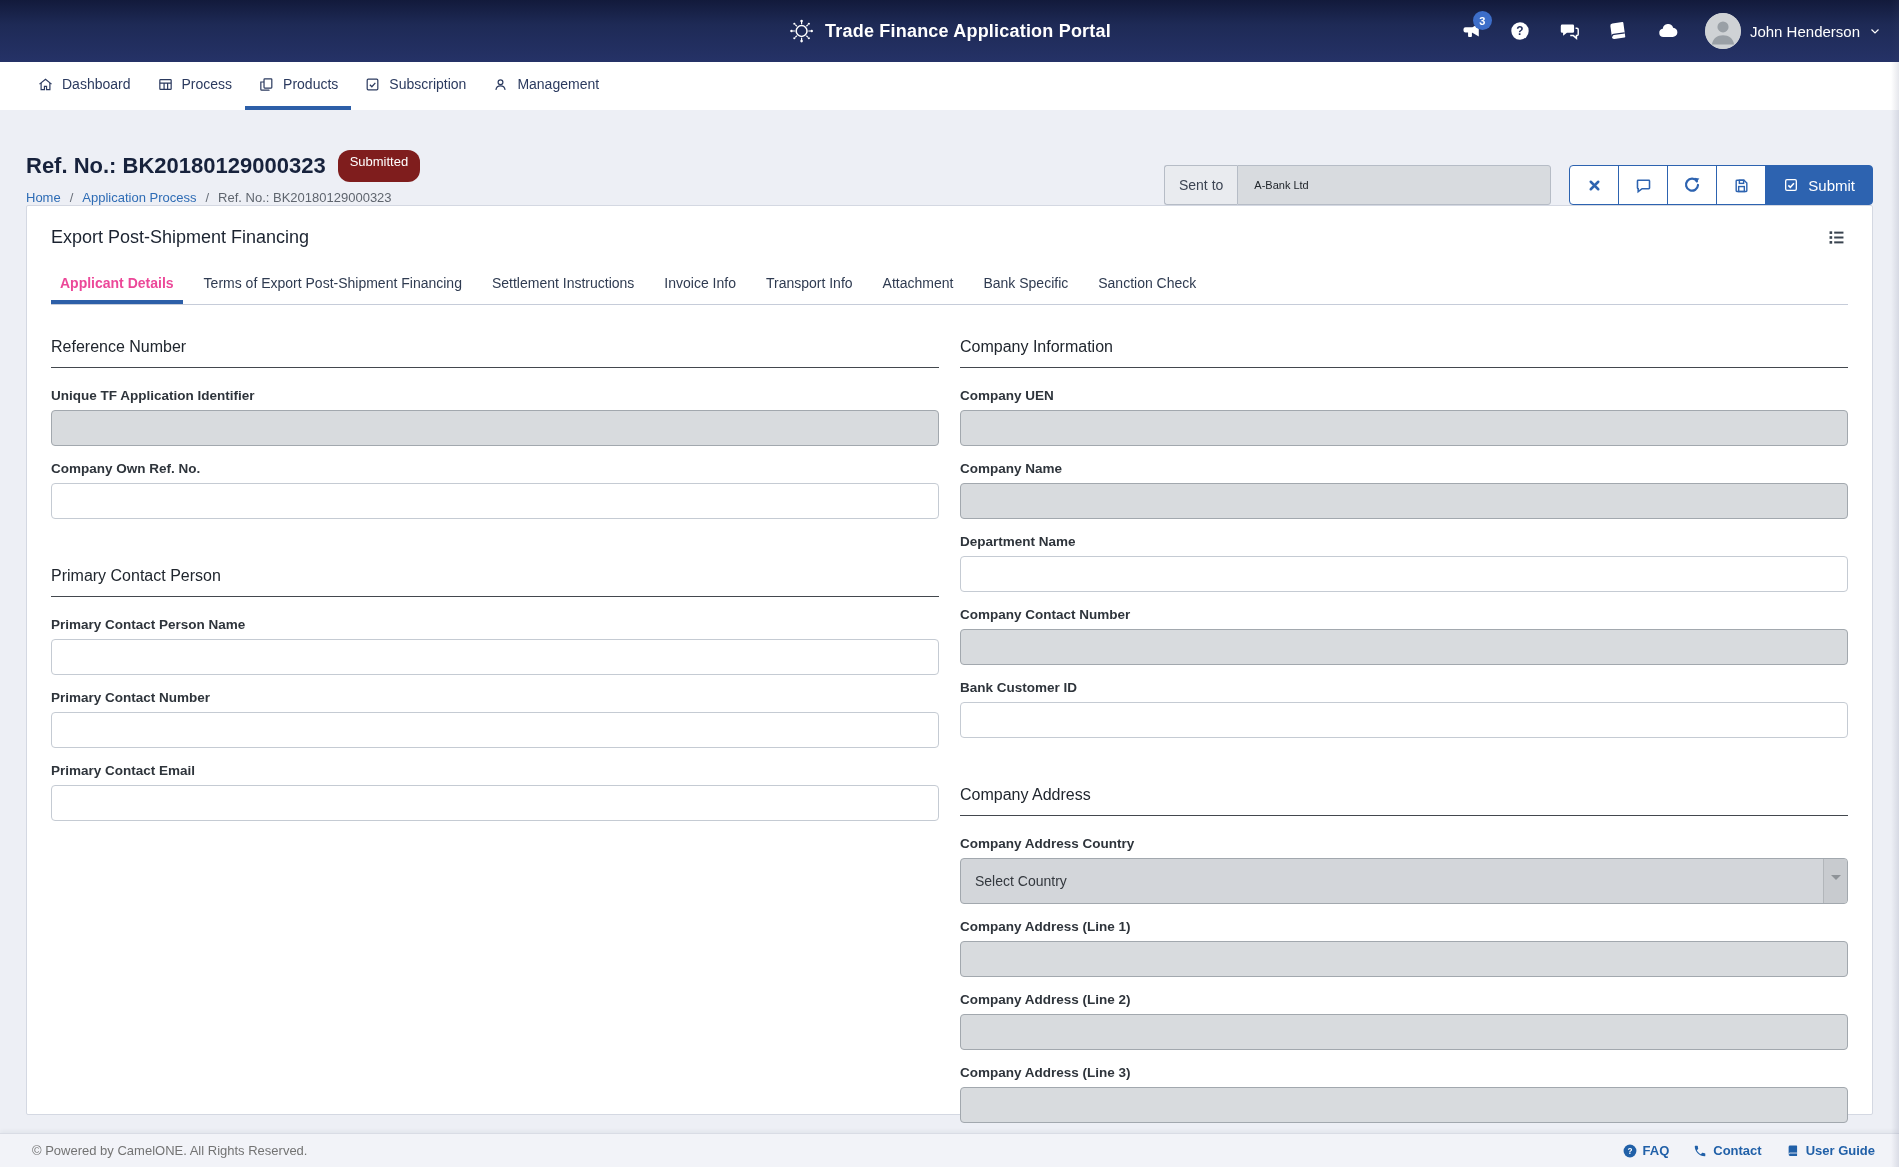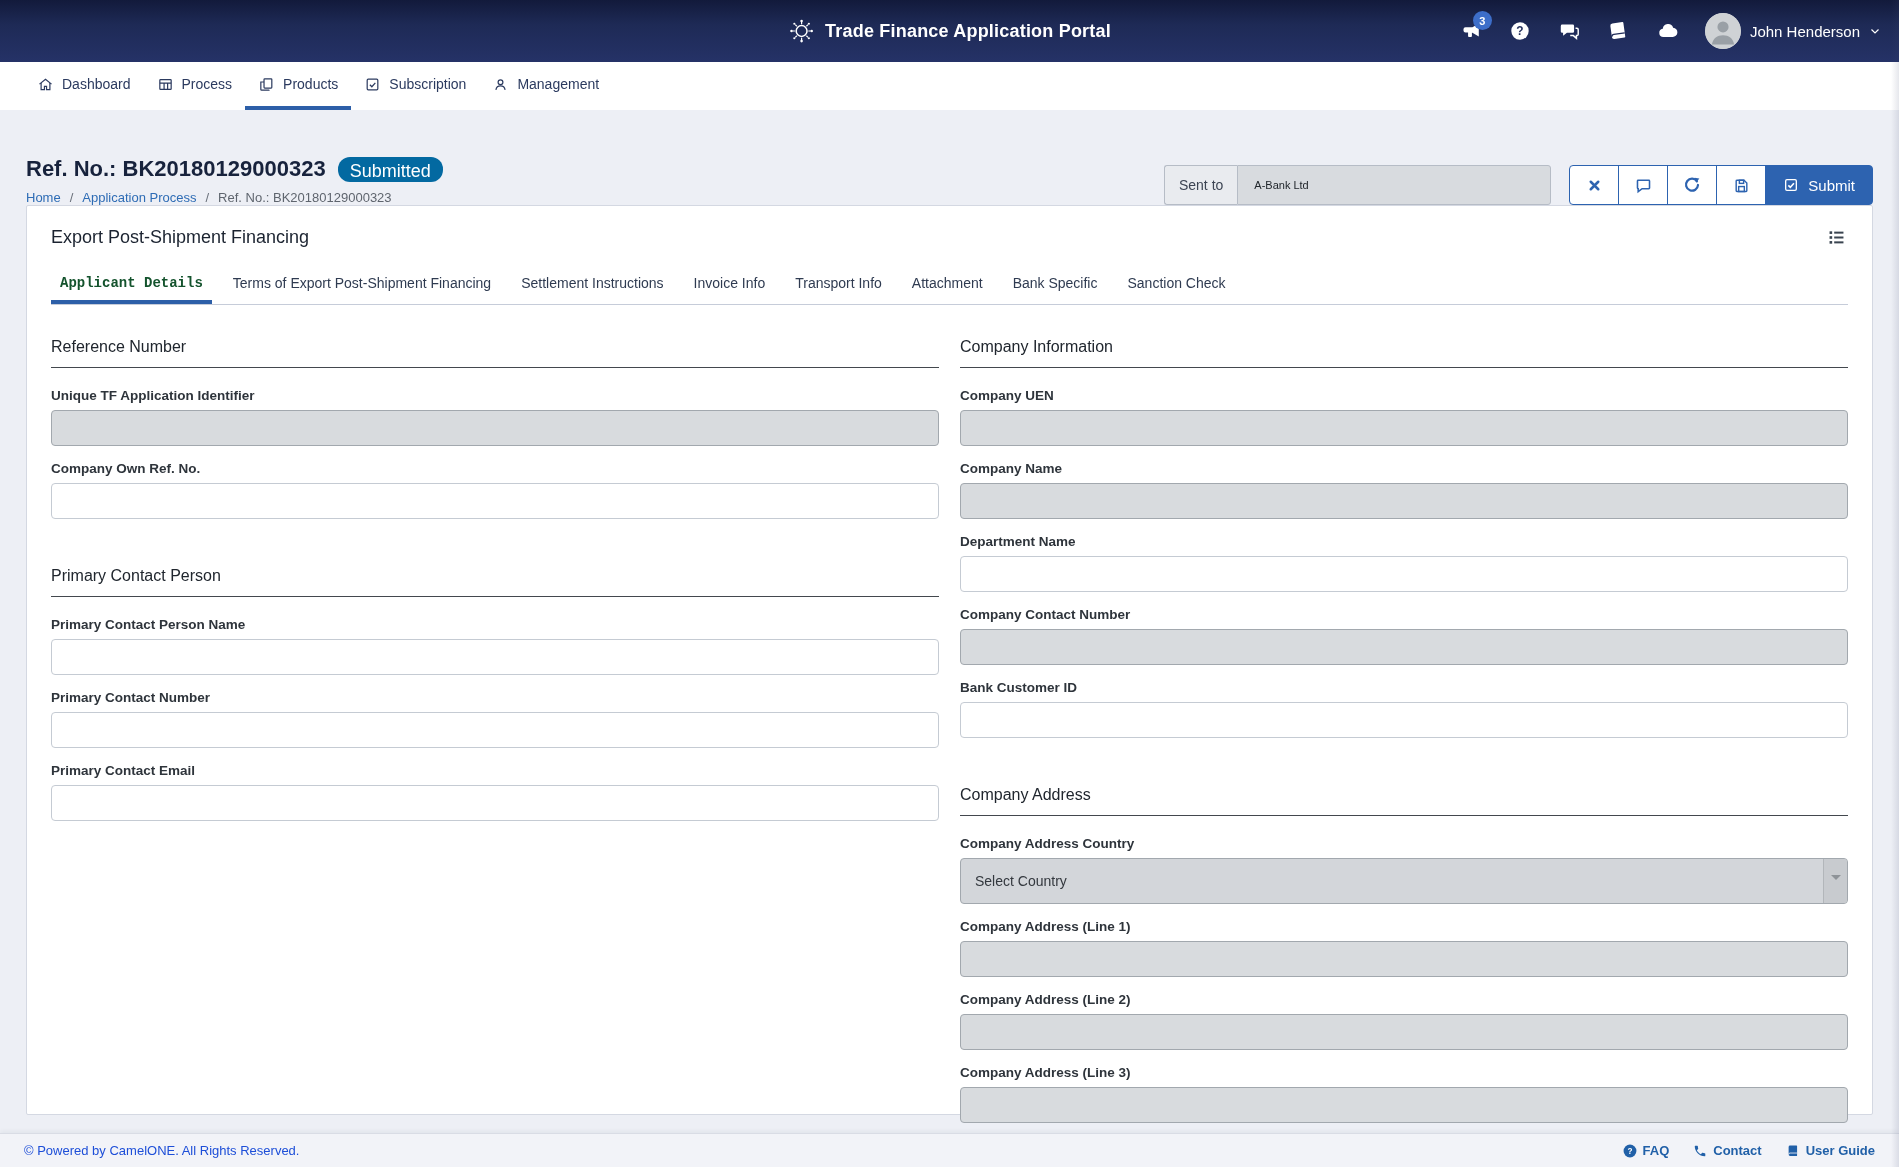--- a/index.html
+++ b/index.html
@@ -57,22 +57,22 @@
 
   
   .pagehead{
     padding:19px 26px 0 26px;
     display:flex; justify-content:space-between; align-items:flex-end;
     height:95px;
   }
   .ref-row{ display:flex; align-items:center; gap:12px; }
   .ref-no{ font-size:22px; font-weight:bold; color:#17223c; }
   .status-badge{
-    background:#0369a1; color:#fff; font-size:18px;
-    padding:4px 12px 0; border-radius:12px;
+    background:#7f1d1d; color:#fff; font-size:13px;
+    padding:4px 12px 13px; border-radius:12px;
   }
   .crumbs{ margin-top:8px; font-size:13px; color:#6a707a; display:flex; gap:9px; }
   .crumb-link{ color:#2e6cb5; cursor:pointer; text-decoration:none; }
   .crumb-cur{ color:#5f656e; }
 
   .head-controls{ display:flex; gap:18px; align-items:flex-start; margin-top:3px; }
   .sent-group{ display:flex; height:40px; }
   .sent-label{
     background:#e9ebef; border:1px solid #b6bcc6; border-right:none;
     border-radius:3px 0 0 3px; display:flex; align-items:center;
@@ -105,23 +105,22 @@
   .card-top{ display:flex; justify-content:space-between; align-items:flex-start; }
   .card-title{ font-size:18px; font-weight:400; color:#1b2330; }
   .card-menu{ cursor:pointer; padding:2px; }
 
   .tabs{ margin-top:27px; display:flex; border-bottom:1px solid #c6ccd9; }
   .tab{
     padding:0 9px 13px; margin-right:12px; font-size:14px; color:#2f3b51;
     cursor:pointer; white-space:nowrap;
   }
   .tab.active{
-    color:#14532d; font-weight:bold;
+    color:#ec4899; font-weight:bold;
     box-shadow:inset 0 -4px 0 #2d5fa8;
-    font-family:Liberation Mono, monospace;
   }
 
   .form{ margin-top:33px; display:grid; grid-template-columns:1fr 1fr; column-gap:21px; }
   .section + .section{ margin-top:48px; }
   .section-title{
     font-size:16px; color:#20262e; padding-bottom:11px;
     border-bottom:1px solid #43484e;
   }
   .fields{ margin-top:20px; }
   .field{ margin-bottom:15px; }
@@ -150,21 +149,21 @@
   }
 
   
   .footer{
     position:absolute; left:0; right:0; bottom:0; height:34px;
     background:#f2f3f8; border-top:1px solid #d9dce5;
     box-shadow:0 -2px 4px rgba(20,30,60,.05);
     display:flex; align-items:center; justify-content:space-between;
     padding:0 24px; font-size:13px;
   }
-  .copyright{ color:#1d4ed8; }
+  .copyright{ color:#737373;margin-left:8px; }
   .foot-links{ display:flex; gap:24px; }
   .foot-link{ color:#2160a8; font-weight:600; display:flex; align-items:center; gap:6px; cursor:pointer; }
 
   .scroll-strip{
     position:absolute; top:0; right:0; width:8px; height:100%;
     background:linear-gradient(90deg, rgba(60,70,110,0) 0%, rgba(60,70,110,.13) 100%);
   }
 </style>
 </head>
 <body>

